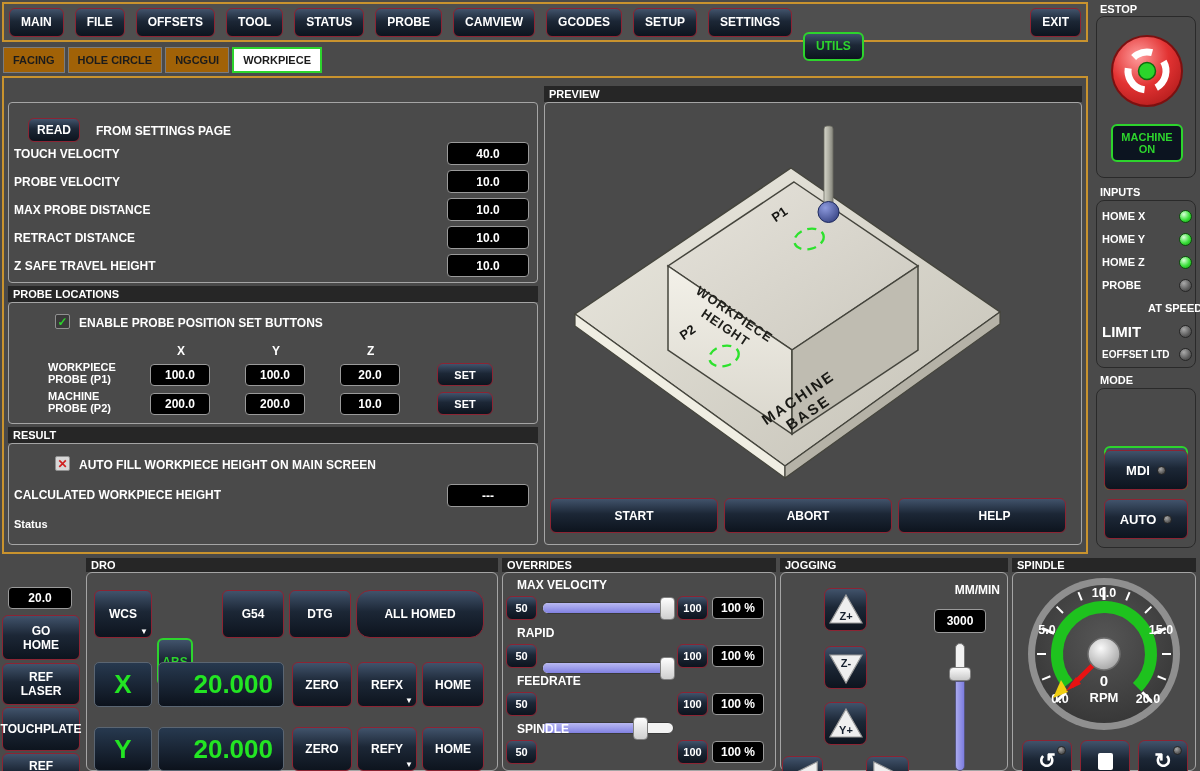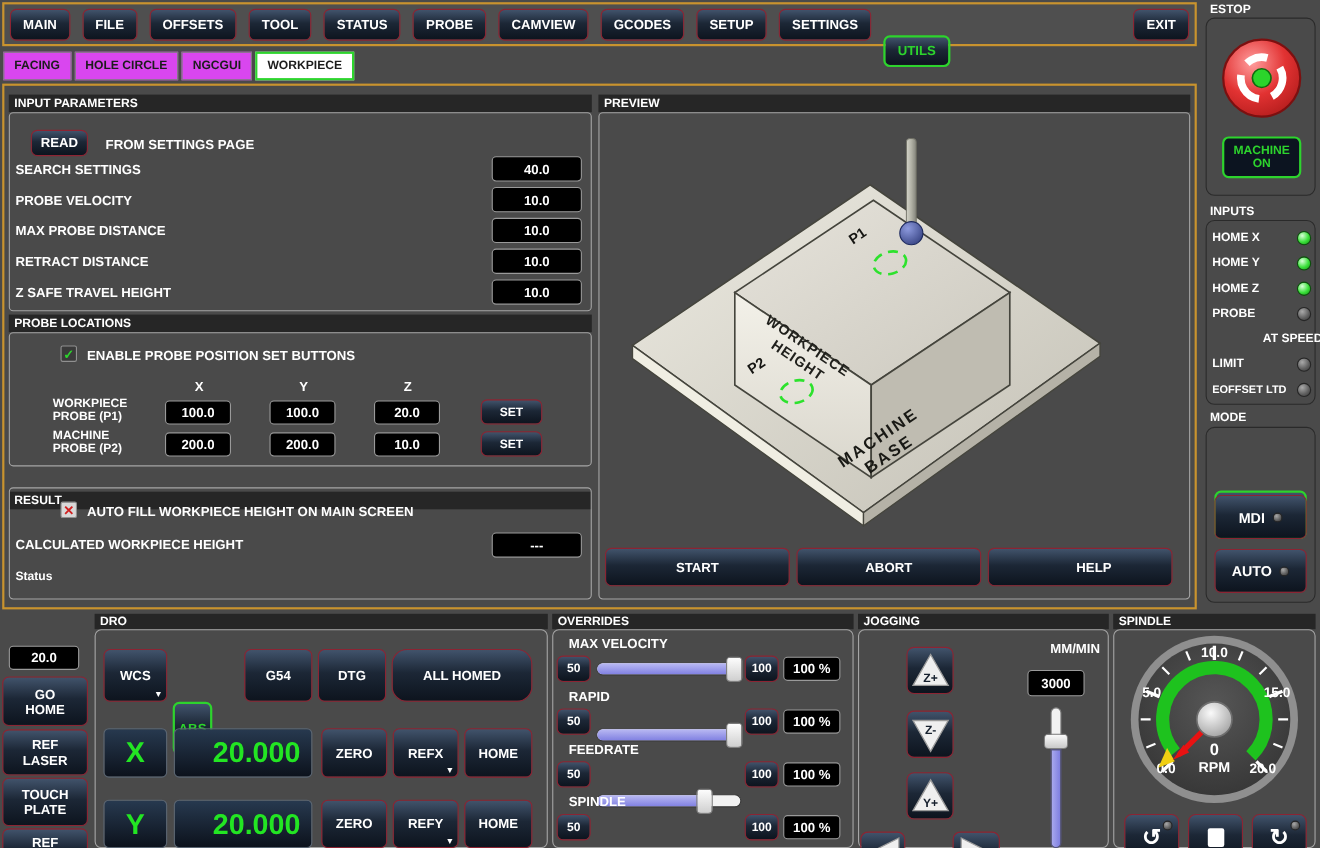--- a/index.html
+++ b/index.html
@@ -13,21 +13,21 @@
   .field{background:#000;border:1px solid #9a9a9a;border-radius:4px;color:#fff;font-weight:bold;
          font-size:12px;display:flex;align-items:center;justify-content:center;box-sizing:border-box;}
   .lbl{color:#fff;font-weight:bold;font-size:12px;white-space:nowrap;}
   .band{background:#262626;color:#fff;font-weight:bold;font-size:11px;display:flex;
         align-items:center;padding-left:5px;box-sizing:border-box;}
   .gbox{border:1px solid #a5a5a5;border-radius:4px;box-sizing:border-box;}
   .led{border-radius:50%;box-sizing:border-box;}
   .led.on{background:radial-gradient(circle at 35% 30%,#d8ffd8,#3ae03a 55%,#149114);border:1px solid #0c4f0c;}
   .led.off{background:radial-gradient(circle at 35% 30%,#a9a9a9,#5d5d5d 60%,#383838);border:1px solid #262626;}
   .menu-btn{height:29px;padding:0 11px;font-size:12px;}
-  .tab{height:26px;padding:0 9px;background:#d946ef;border:1px solid #7c7c7c;color:#1c1c1c;
+  .tab{height:26px;padding:0 9px;background:#a16207;border:1px solid #7c7c7c;color:#1c1c1c;
        font-weight:600;font-size:11px;display:flex;align-items:center;box-sizing:border-box;}
   .tab.sel{background:#fff;border:2px solid #2dd42d;}
   .caret{position:absolute;right:3px;bottom:1px;color:#fff;font-size:8px;line-height:8px;}
   .navy-display{background:linear-gradient(180deg,#27394f,#0c121c);border:1px solid #5a6572;
        border-radius:5px;box-sizing:border-box;display:flex;align-items:center;}
   .track{position:relative;background:#f2f2f2;border:1px solid #3a3a3a;border-radius:6px;box-sizing:border-box;}
   .track .fill{position:absolute;left:0;top:0;bottom:0;border-radius:5px 0 0 5px;
        background:linear-gradient(180deg,#b9b9f2,#8181e2);}
   .track .thumb{position:absolute;top:-6px;width:15px;height:23px;border:1px solid #808080;border-radius:4px;
        background:linear-gradient(180deg,#fdfdfd,#cfcfcf);box-sizing:border-box;}
@@ -55,26 +55,25 @@
 
 <div class="ab" style="left:3px;top:47px;display:flex;gap:3px;">
   <div class="tab">FACING</div>
   <div class="tab">HOLE CIRCLE</div>
   <div class="tab">NGCGUI</div>
   <div class="tab sel">WORKPIECE</div>
 </div>
 
 <div class="ab" style="left:2px;top:76px;width:1086px;height:478px;border:2px solid #c9932e;box-sizing:border-box;">
 
-  <div class="ab band" style="left:4px;top:8px;width:530px;height:16px;">INPUT PARAMETERS</div>
   <div class="ab gbox" style="left:4px;top:24px;width:530px;height:181px;"></div>
   <div class="ab btn" style="left:24px;top:40px;width:52px;height:24px;font-size:12px;">READ</div>
   <div class="ab lbl" style="left:92px;top:46px;">FROM SETTINGS PAGE</div>
 
-  <div class="ab lbl" style="left:10px;top:69px;">SEARCH SETTINGS</div>
+  <div class="ab lbl" style="left:10px;top:69px;">TOUCH VELOCITY</div>
   <div class="ab field" style="left:443px;top:64px;width:82px;height:23px;">40.0</div>
   <div class="ab lbl" style="left:10px;top:97px;">PROBE VELOCITY</div>
   <div class="ab field" style="left:443px;top:92px;width:82px;height:23px;">10.0</div>
   <div class="ab lbl" style="left:10px;top:125px;">MAX PROBE DISTANCE</div>
   <div class="ab field" style="left:443px;top:120px;width:82px;height:23px;">10.0</div>
   <div class="ab lbl" style="left:10px;top:153px;">RETRACT DISTANCE</div>
   <div class="ab field" style="left:443px;top:148px;width:82px;height:23px;">10.0</div>
   <div class="ab lbl" style="left:10px;top:181px;">Z SAFE TRAVEL HEIGHT</div>
   <div class="ab field" style="left:443px;top:176px;width:82px;height:23px;">10.0</div>
 
@@ -99,21 +98,21 @@
 
   <div class="ab lbl" style="left:44px;top:312px;font-size:11px;line-height:12px;">
     <div>MACHINE</div>
       <div>PROBE (P2)</div>
   </div>
   <div class="ab field" style="left:146px;top:315px;width:60px;height:22px;">200.0</div>
   <div class="ab field" style="left:241px;top:315px;width:60px;height:22px;">200.0</div>
   <div class="ab field" style="left:336px;top:315px;width:60px;height:22px;">10.0</div>
   <div class="ab btn" style="left:433px;top:314px;width:56px;height:23px;font-size:11px;">SET</div>
 
-  <div class="ab band" style="left:4px;top:349px;width:530px;height:16px;margin-top:20px;">RESULT</div>
+  <div class="ab band" style="left:4px;top:349px;width:530px;height:16px;">RESULT</div>
   <div class="ab gbox" style="left:4px;top:365px;width:530px;height:102px;"></div>
   <div class="ab chk" style="left:51px;top:378px;background:#d8d8d8;border:1px solid #909090;color:#d02020;">
     <span>✕</span>
   </div>
   <div class="ab lbl" style="left:75px;top:380px;">AUTO FILL WORKPIECE HEIGHT ON MAIN SCREEN</div>
   <div class="ab lbl" style="left:10px;top:410px;">CALCULATED WORKPIECE HEIGHT</div>
   <div class="ab field" style="left:443px;top:406px;width:82px;height:23px;">---</div>
   <div class="ab lbl" style="left:10px;top:440px;font-size:11px;">Status</div>
 
   <div class="ab band" style="left:540px;top:8px;width:538px;height:16px;">PREVIEW</div>
@@ -216,21 +215,21 @@
   </div>
 <div class="ab" style="left:1102px;top:276px;width:90px;height:18px;display:flex;align-items:center;">
   <span class="lbl" style="font-size:11px;">PROBE</span>
   <span class="led off" style="margin-left:auto;width:13px;height:13px;"></span>
   </div>
 <div class="ab" style="left:1112px;top:299px;width:90px;height:18px;display:flex;align-items:center;margin-left:36px;">
   <span class="lbl" style="font-size:11px;">AT SPEED</span>
   <span class="led off" style="margin-left:auto;width:13px;height:13px;"></span>
   </div>
 <div class="ab" style="left:1102px;top:322px;width:90px;height:18px;display:flex;align-items:center;">
-  <span class="lbl" style="font-size:11px;">LIMIT</span>
+  <span class="lbl" style="font-size:15px;">LIMIT</span>
   <span class="led off" style="margin-left:auto;width:13px;height:13px;"></span>
   </div>
 <div class="ab" style="left:1102px;top:345px;width:90px;height:18px;display:flex;align-items:center;">
   <span class="lbl" style="font-size:10px;">EOFFSET LTD</span>
   <span class="led off" style="margin-left:auto;width:13px;height:13px;"></span>
   </div>
 
 <div class="ab lbl" style="left:1100px;top:374px;font-size:11px;">MODE</div>
 <div class="ab gbox" style="left:1096px;top:388px;width:100px;height:160px;border-color:#2a2a2a;border-radius:8px;"></div>
 <div class="ab btn active-green" style="left:1104px;top:398px;width:84px;height:44px;font-size:13px;gap:7px;">
@@ -248,21 +247,21 @@
 
 <div class="ab field" style="left:8px;top:587px;width:64px;height:22px;">20.0</div>
 <div class="ab btn" style="left:2px;top:615px;width:78px;height:45px;font-size:12px;flex-direction:column;line-height:14px;">
   <span>GO</span>
     <span>HOME</span>
   </div>
 <div class="ab btn" style="left:2px;top:663px;width:78px;height:42px;font-size:12px;flex-direction:column;line-height:14px;">
   <span>REF</span>
     <span>LASER</span>
   </div>
-<div class="ab btn" style="left:2px;top:707px;width:78px;height:44px;font-size:12px;flex-direction:column;line-height:14px;">
+<div class="ab btn" style="left:2px;top:707px;width:78px;height:44px;font-size:12px;flex-direction:row;line-height:14px;">
   <span>TOUCH</span>
     <span>PLATE</span>
   </div>
 <div class="ab btn" style="left:2px;top:753px;width:78px;height:40px;font-size:12px;align-items:flex-start;padding-top:5px;">
   <span>REF</span>
   </div>
 
 <div class="ab band" style="left:86px;top:558px;width:412px;height:14px;">DRO</div>
 <div class="ab gbox" style="left:86px;top:572px;width:412px;height:199px;border-radius:6px;"></div>
 <div class="ab btn" style="left:94px;top:590px;width:58px;height:48px;font-size:12px;">

